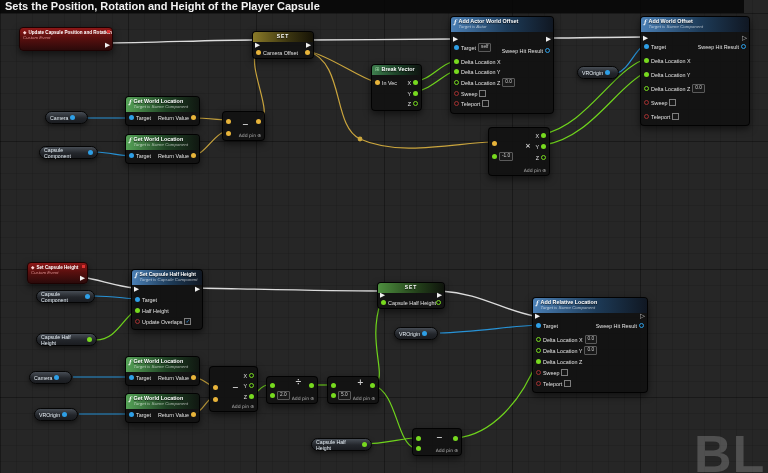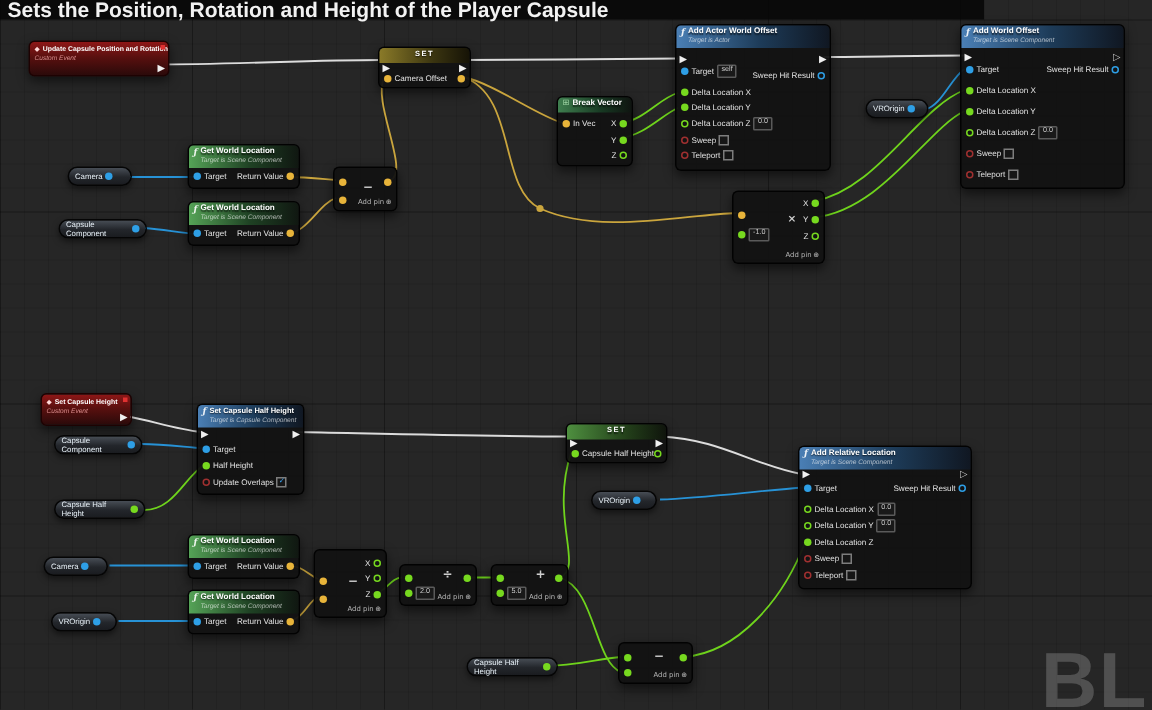--- a/index.html
+++ b/index.html
@@ -4,22 +4,22 @@
 <style>
   html,body{margin:0;padding:0}
   body{width:768px;height:473px;overflow:hidden;position:relative;
     font-family:"Liberation Sans",sans-serif;
     background:
       linear-gradient(rgba(0,0,0,.28) 1px, transparent 1px) 0 13px/128px 128px,
       linear-gradient(90deg, rgba(0,0,0,.28) 1px, transparent 1px) 0 0/128px 128px,
       linear-gradient(rgba(0,0,0,.10) 1px, transparent 1px) 0 13px/16px 16px,
       linear-gradient(90deg, rgba(0,0,0,.10) 1px, transparent 1px) 0 0/16px 16px,
       #262626;}
-  #titlebar{position:absolute;left:0;top:0;width:656px;height:13px;background:rgba(5,5,5,.82);
-    color:#f2f2f2;font-size:14px;font-weight:bold;line-height:13px;padding-left:5px;box-sizing:border-box;z-index:6}
+  #titlebar{position:absolute;left:0;top:0;width:744px;height:13px;background:rgba(5,5,5,.82);
+    color:#f2f2f2;font-size:11px;font-weight:bold;line-height:13px;padding-left:5px;box-sizing:border-box;z-index:6}
   #watermark{position:absolute;left:694px;top:424px;font-size:52px;font-weight:bold;
     color:rgba(230,230,230,.22);letter-spacing:1px;z-index:0}
   svg.wires{position:absolute;left:0;top:0;z-index:1}
   .node{position:absolute;z-index:2;background:rgba(18,18,18,.95);border:1px solid rgba(0,0,0,.85);
     border-radius:4px;box-shadow:0 3px 7px rgba(0,0,0,.55);color:#ddd}
   .hdr{position:relative;border-radius:3px 3px 0 0;padding:1px 3px 1px 3px;overflow:hidden}
   .hdr .t{font-size:5.4px;font-weight:bold;color:#fff;white-space:nowrap;text-shadow:0 1px 1px rgba(0,0,0,.7)}
   .hdr .s{font-size:4.4px;font-style:italic;color:rgba(255,255,255,.62);white-space:nowrap}
   .hdr.h2{height:13px}.hdr.h1{height:8px}
   .hdr .fi{float:left;font-style:italic;font-weight:bold;font-size:6px;margin-right:2px;color:rgba(255,255,255,.9);

